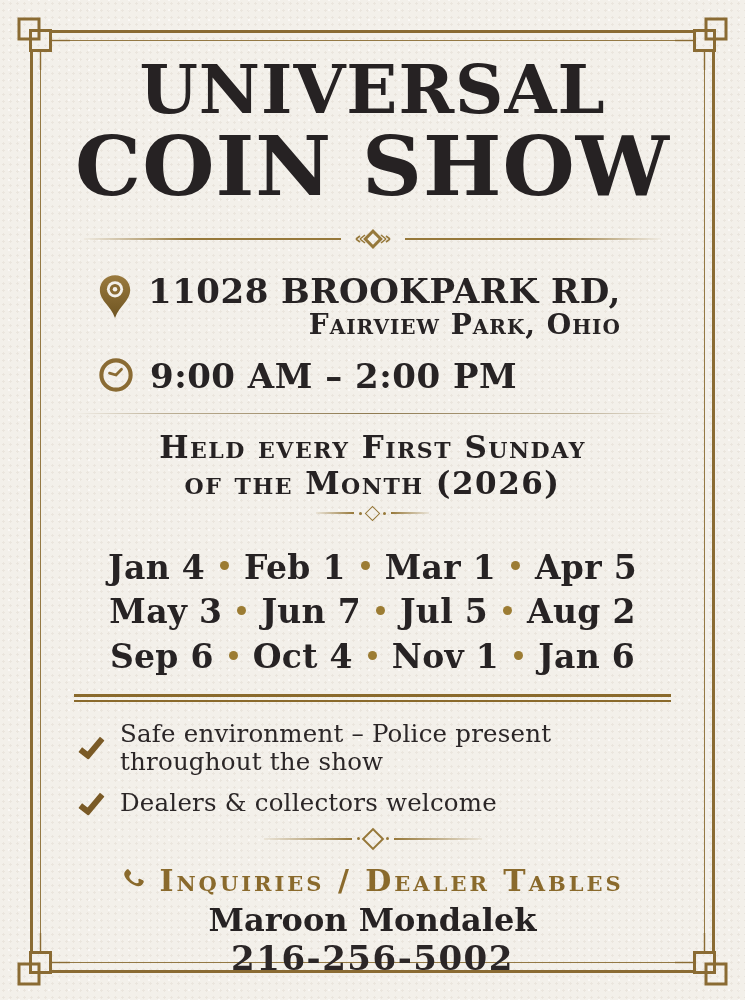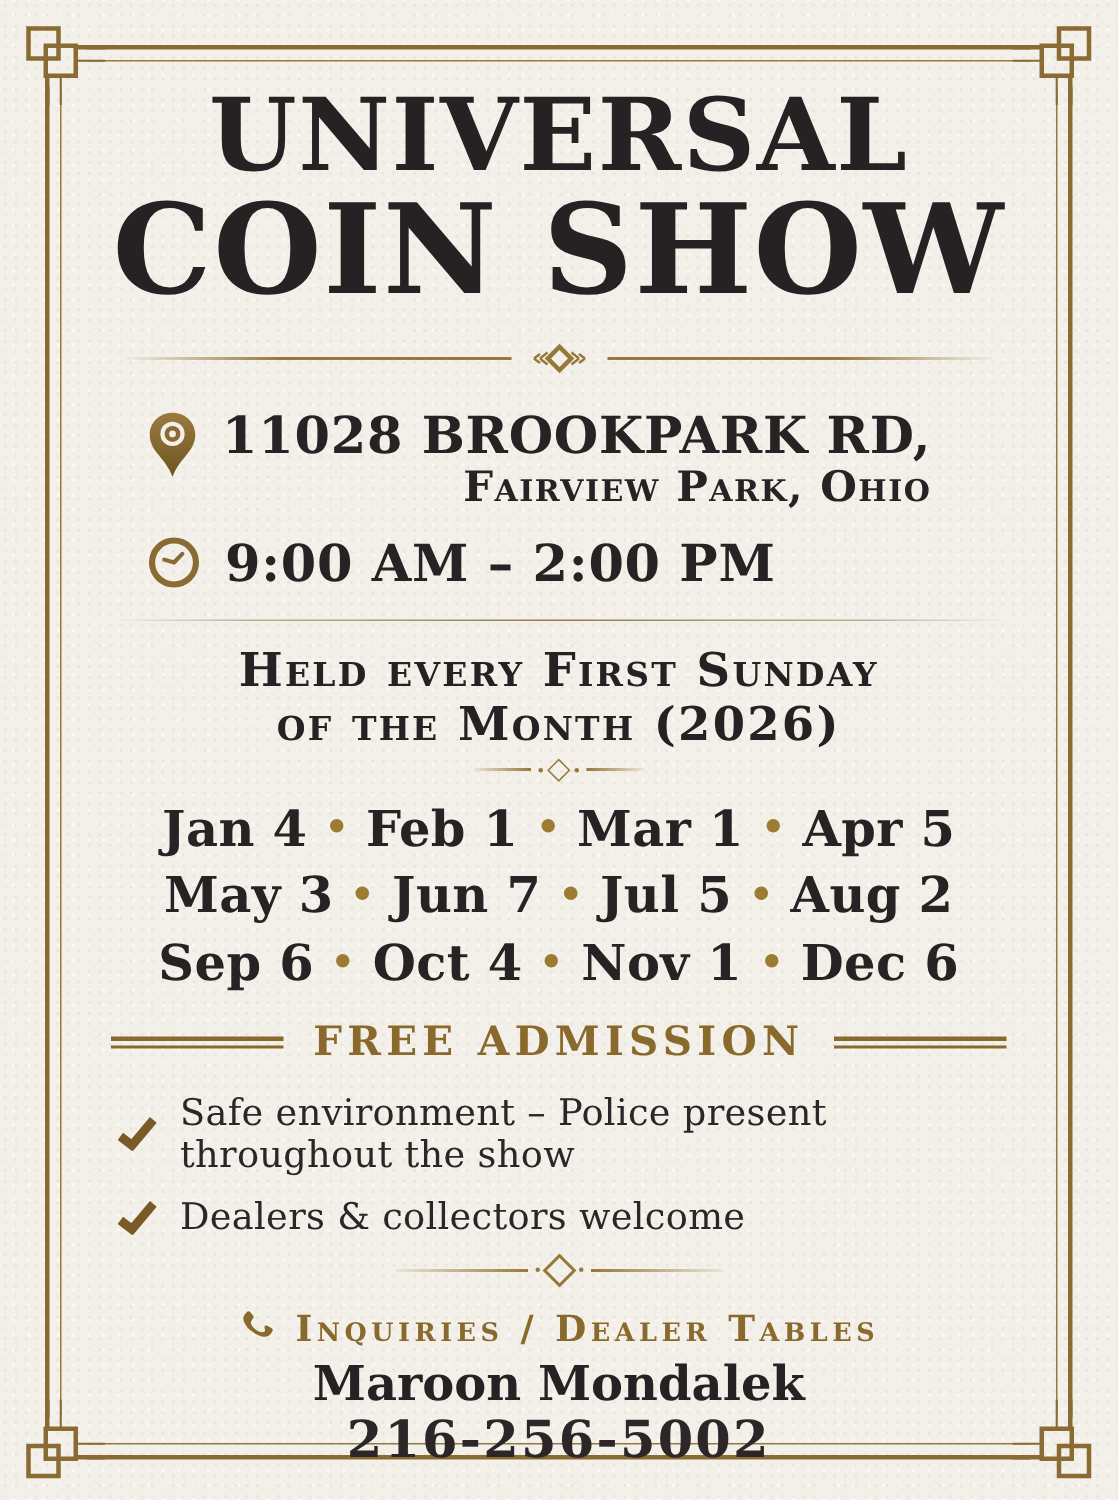--- a/index.html
+++ b/index.html
@@ -53,36 +53,36 @@
     background:linear-gradient(90deg,rgba(143,123,82,0) 0%,rgba(143,123,82,.55) 15%,#8f7b52 50%,rgba(143,123,82,.55) 85%,rgba(143,123,82,0) 100%);}
   
   .sched-head{margin-top:16px;font-weight:bold;font-variant:small-caps;font-size:31px;line-height:1.13;letter-spacing:1.5px;color:#262223;}
   .divider-small{display:flex;align-items:center;justify-content:center;margin-top:7px;}
   .divider-small .sline{width:38px;height:1.6px;background:linear-gradient(90deg,rgba(154,124,60,0.1),#96783a);}
   .divider-small .sline.rev{background:linear-gradient(270deg,rgba(154,124,60,0.1),#96783a);}
   .divider-small .dot{width:3px;height:3px;border-radius:50%;background:#96783a;margin:0 5px;}
   .divider-small .diamond{width:9px;height:9px;border:1.8px solid #96783a;transform:rotate(45deg);}
   .divider-small.large .sline{width:88px;height:1.8px;}
   .divider-small.large .diamond{width:12px;height:12px;border-width:2.2px;}
-  .dates{margin-top:12px;}
+  .dates{margin-top:27px;}
   .date-row{font-size:33px;font-weight:bold;line-height:1.36;letter-spacing:.3px;white-space:nowrap;}
   .bullet{display:inline-block;width:9px;height:9px;border-radius:50%;background:#9c7c33;margin:0 15px;vertical-align:middle;position:relative;top:-4px;}
   
   .admission{display:flex;align-items:center;margin-top:14px;}
   .admission .rule{flex:1;height:8px;border-top:3px solid #8a6a2c;border-bottom:2px solid #8a6a2c;box-sizing:border-box;}
   .admission .adm-label{margin:0 20px;font-size:27px;font-weight:bold;letter-spacing:3.5px;color:#8a6a2c;white-space:nowrap;}
   
   .features{list-style:none;margin:18px 0 0 0;padding:0 0 0 4px;text-align:left;}
   .features li{display:flex;align-items:center;margin-bottom:13px;}
   .features .chk{flex:0 0 auto;margin-right:15px;transform:rotate(-4deg);}
   .features .ftext{font-size:24.5px;color:#2b2627;letter-spacing:.2px;line-height:1.15;}
   
   .contact-label{display:flex;align-items:center;justify-content:center;margin-top:16px;}
   .contact-label .icn{margin-right:14px;transform:rotate(-8deg);}
-  .contact-label .clabel{font-size:24px;font-weight:bold;font-variant:small-caps;letter-spacing:3px;color:#8a6a2c;}
+  .contact-label .clabel{font-size:30px;font-weight:bold;font-variant:small-caps;letter-spacing:3px;color:#8a6a2c;}
   .contact-name{font-size:32px;font-weight:bold;color:#262223;margin-top:6px;line-height:1.05;}
   .contact-phone{font-size:34px;font-weight:bold;color:#2b2627;letter-spacing:1.5px;line-height:1.15;margin-top:2px;}
 </style>
 </head>
 <body>
 
 <div class="flyer">
 
   <div class="bline b-top-o"></div>
   <div class="bline b-top-i"></div>
@@ -197,27 +197,26 @@
     </div>
 
     <div class="dates">
       <div class="date-row">
         <span>Jan 4</span><span class="bullet"></span><span>Feb 1</span><span class="bullet"></span><span>Mar 1</span><span class="bullet"></span><span>Apr 5</span>
       </div>
       <div class="date-row">
         <span>May 3</span><span class="bullet"></span><span>Jun 7</span><span class="bullet"></span><span>Jul 5</span><span class="bullet"></span><span>Aug 2</span>
       </div>
       <div class="date-row">
-        <span>Sep 6</span><span class="bullet"></span><span>Oct 4</span><span class="bullet"></span><span>Nov 1</span><span class="bullet"></span><span>Dec 6</span>
+        <span>Sep 6</span><span class="bullet"></span><span>Oct 4</span><span class="bullet"></span><span>Nov 1</span><span class="bullet"></span><span>Jan 6</span>
       </div>
     </div>
 
     <div class="admission">
       <div class="rule"></div>
-      <div class="adm-label">FREE ADMISSION</div>
       <div class="rule"></div>
     </div>
 
     <ul class="features">
       <li>
         <svg class="chk" width="27" height="22" viewBox="0 0 20 16">
           <path d="M1.6,8.6 L7,13.4 L18.4,1.6" fill="none" stroke="#7a5a26" stroke-width="4.4"></path>
         </svg>
         <span class="ftext">Safe environment – Police present throughout the show</span>
       </li>

